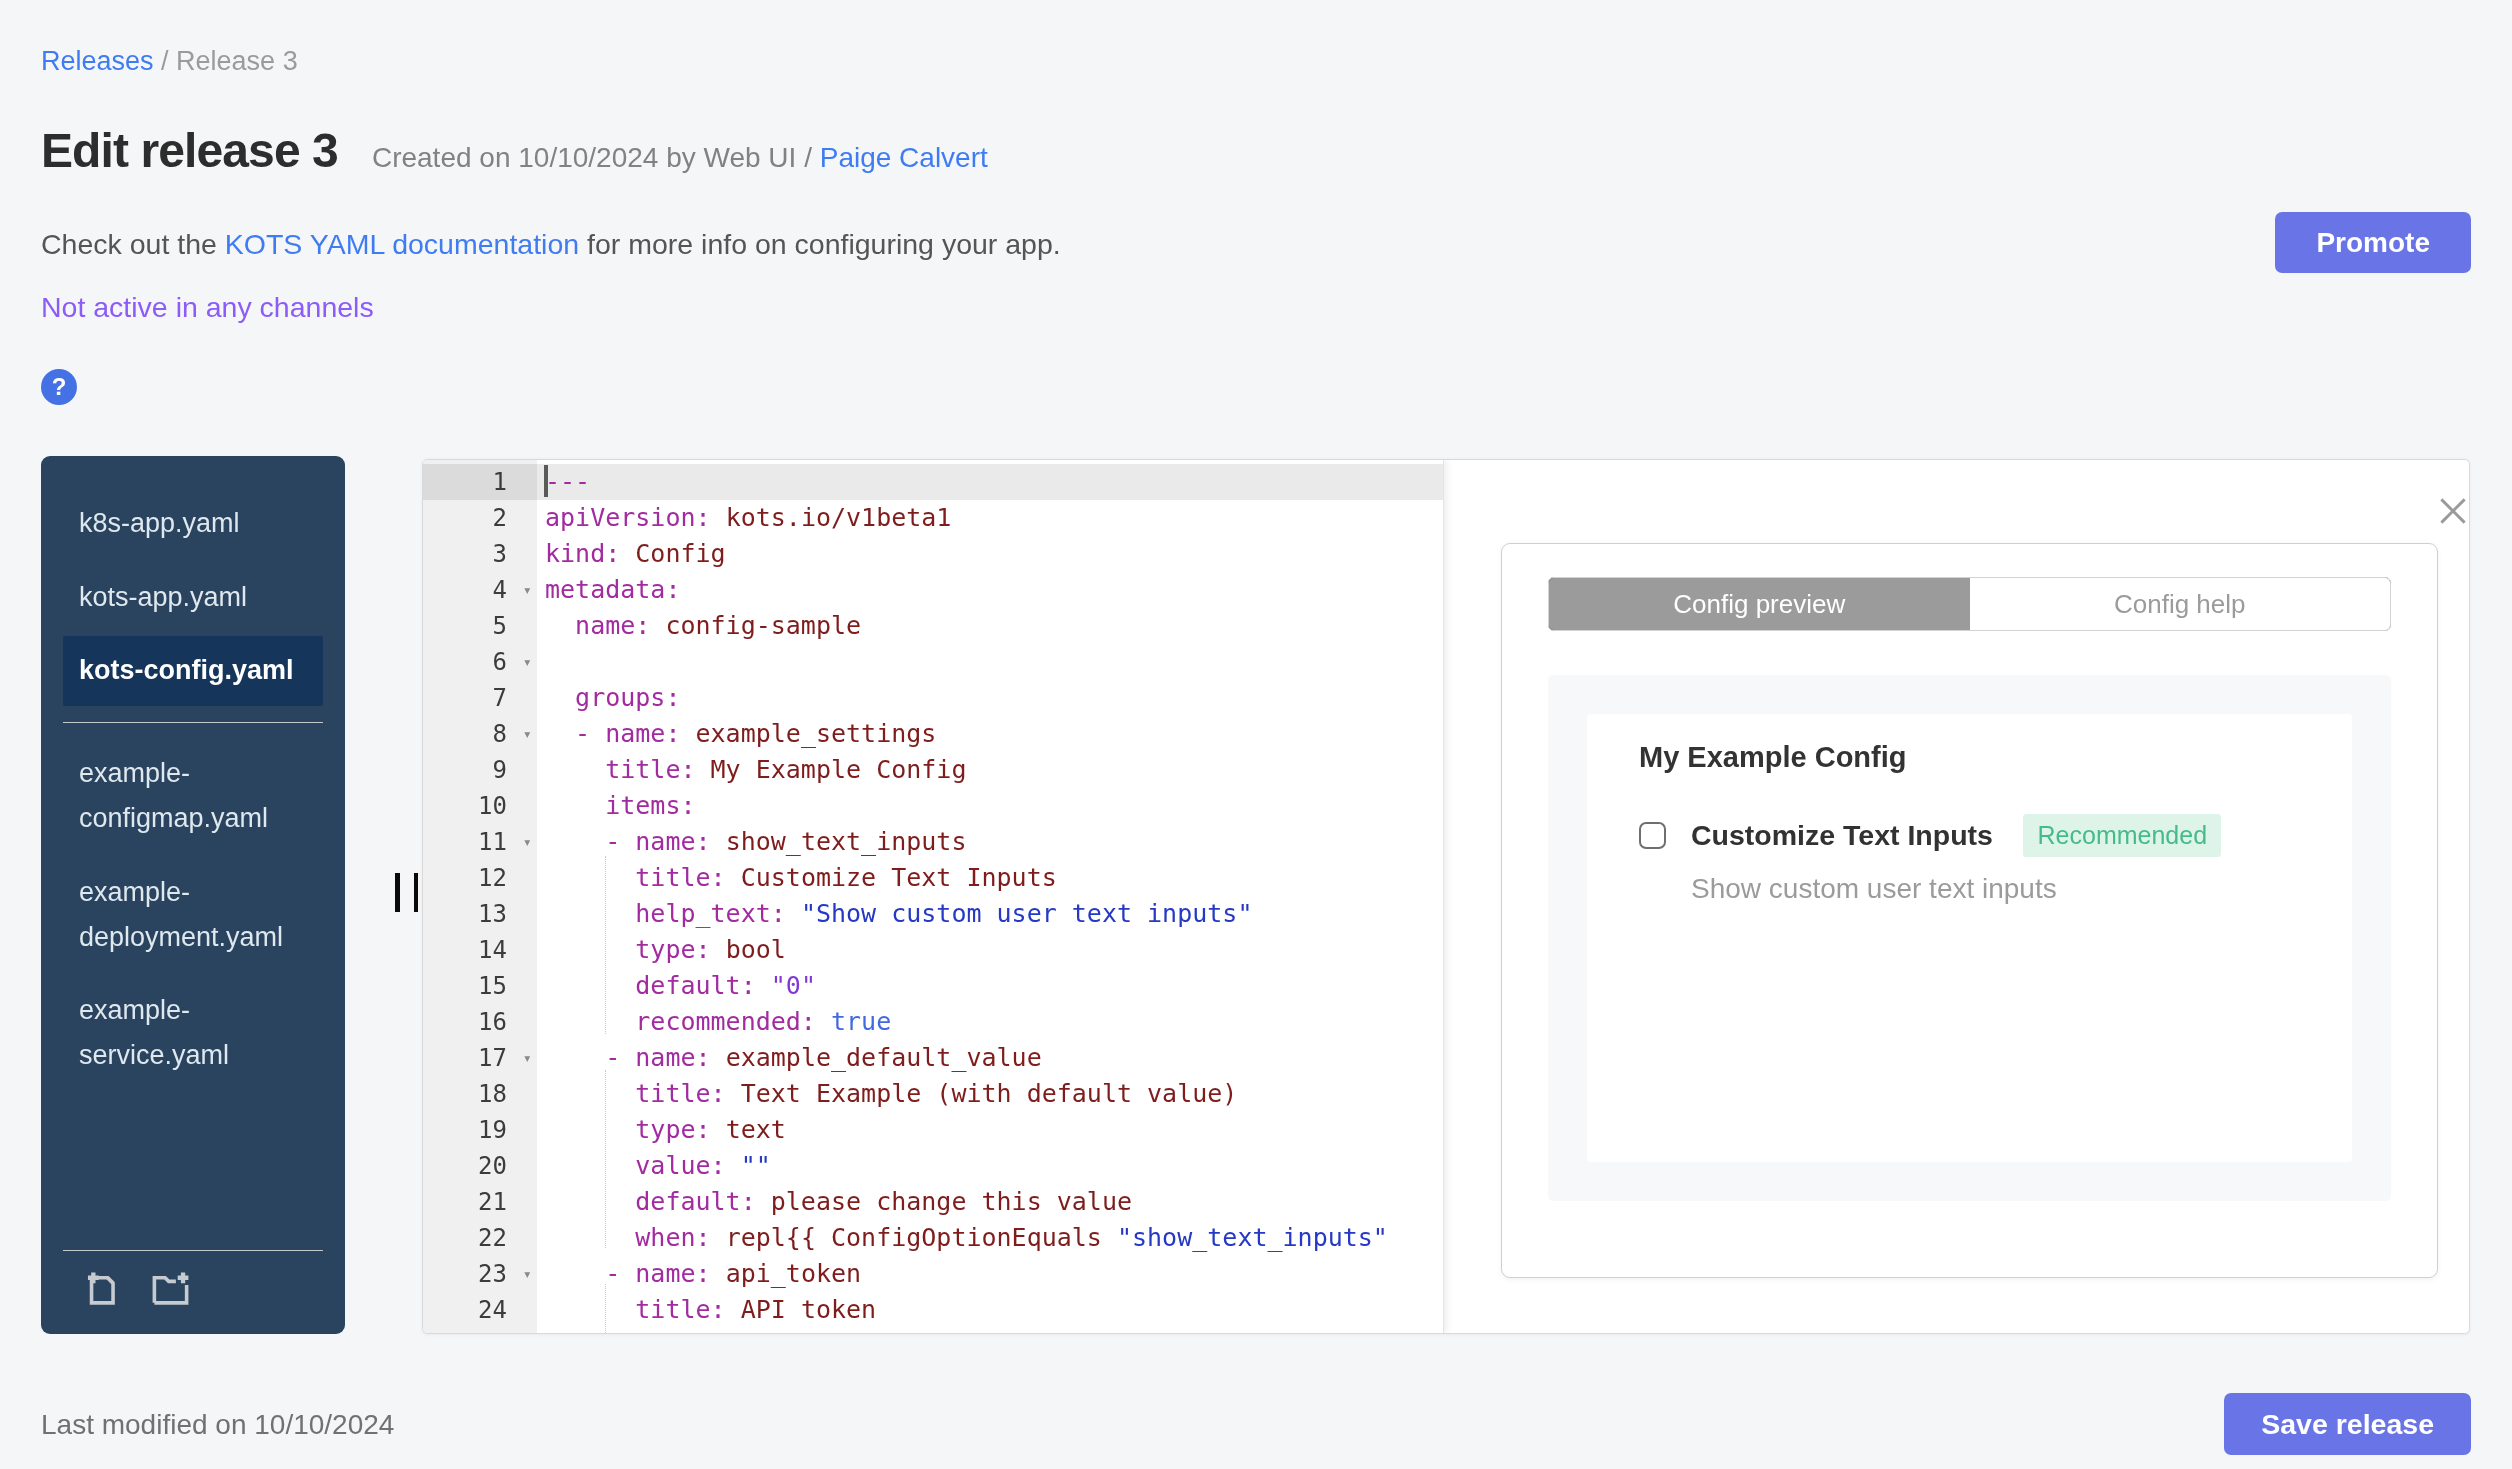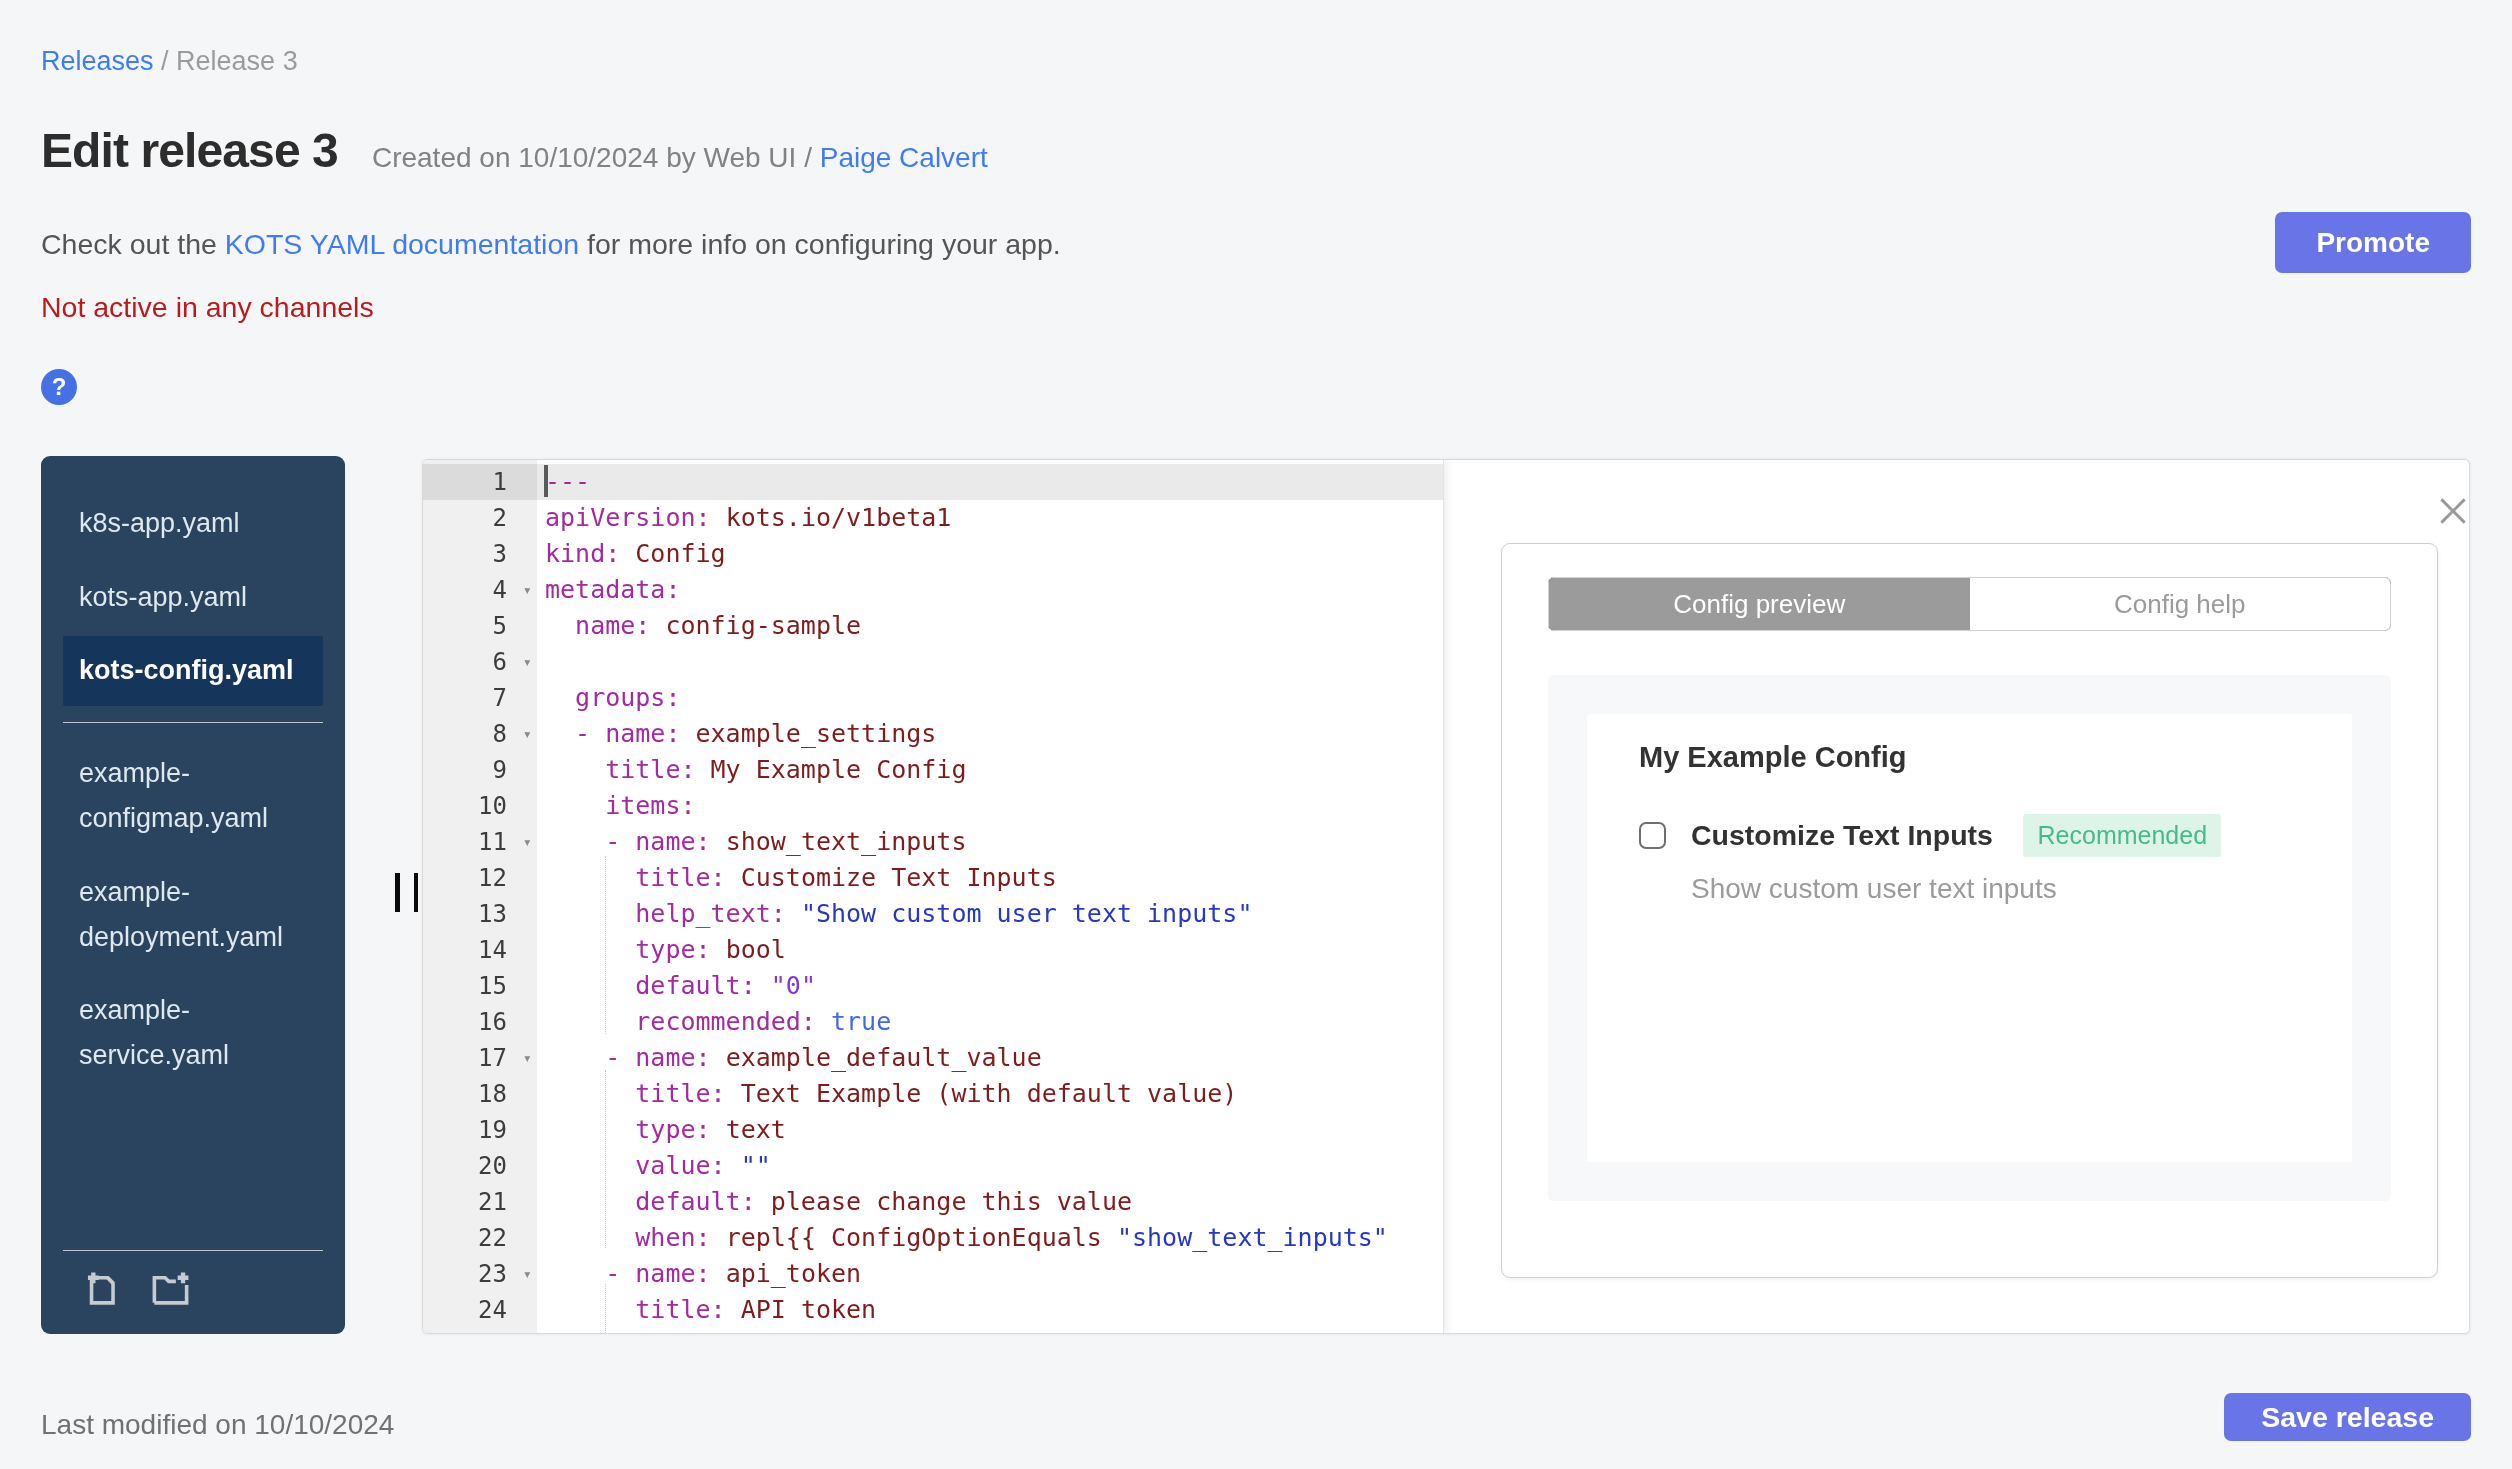--- a/index.html
+++ b/index.html
@@ -16,21 +16,21 @@
   .created{font-size:28px;color:#828282;}
   .created a{color:#3F7CF2;text-decoration:none;cursor:pointer;}
 
   .info-row{position:absolute;left:41px;top:228px;font-size:28.5px;color:#555;}
   .info-row a{color:#3F7CF2;text-decoration:none;cursor:pointer;}
 
   .promote-btn{position:absolute;right:41px;top:212px;height:61px;padding:12px 41px;
       background:#6975E6;color:#fff;font-size:28px;font-weight:bold;border:none;
       border-radius:7.1px;display:flex;align-items:center;cursor:pointer;}
 
-  .channels{position:absolute;left:41px;top:291px;font-size:28.5px;color:#b91c1c;}
+  .channels{position:absolute;left:41px;top:291px;font-size:28.5px;color:#8b5cf6;}
 
   .git-row{position:absolute;left:41px;top:369px;display:flex;align-items:center;gap:18px;cursor:pointer;}
   .q-circle{width:36px;height:36px;border-radius:50%;background:#4472E4;color:#fff;
       font-size:24px;font-weight:bold;display:flex;align-items:center;justify-content:center;}
   .git-link{font-size:30px;color:#3F7CF2;text-decoration:none;}
 
   
   .main{position:absolute;left:41px;top:459px;width:2430px;height:875px;}
 
   
@@ -89,21 +89,21 @@
   .group-title{font-size:29px;font-weight:bold;color:#333;line-height:39px;}
   .item-row{margin-top:37px;display:flex;align-items:center;gap:25px;}
   .checkbox{width:27px;height:27px;border:2.7px solid #6F6F6F;border-radius:7.1px;background:#fff;
       box-sizing:border-box;cursor:pointer;flex:none;}
   .item-label{font-size:28.5px;font-weight:bold;color:#323232;}
   .badge{background:#DFF4E9;color:#46BB8A;font-size:25px;padding:7.1px 14.3px;border-radius:3.6px;margin-left:5.3px;}
   .item-help{margin-top:16px;margin-left:52px;font-size:28px;color:#9B9B9B;}
 
   
   .footer-modified{position:absolute;left:41px;top:1409px;font-size:28px;color:#717171;}
-  .save-btn{position:absolute;right:41px;top:1393px;height:48px;padding:16px 37px;background:#6975E6;
+  .save-btn{position:absolute;right:41px;top:1393px;height:62px;padding:16px 37px;background:#6975E6;
       color:#fff;font-size:28.5px;font-weight:bold;border:none;border-radius:7.1px;display:flex;
       align-items:center;cursor:pointer;}
 </style>
 </head>
 <body>
 
 <div class="root">
 
   <div class="breadcrumb">
     <a>Releases</a><span class="sep"> / </span><span class="crumb-cur">Release 3</span>

